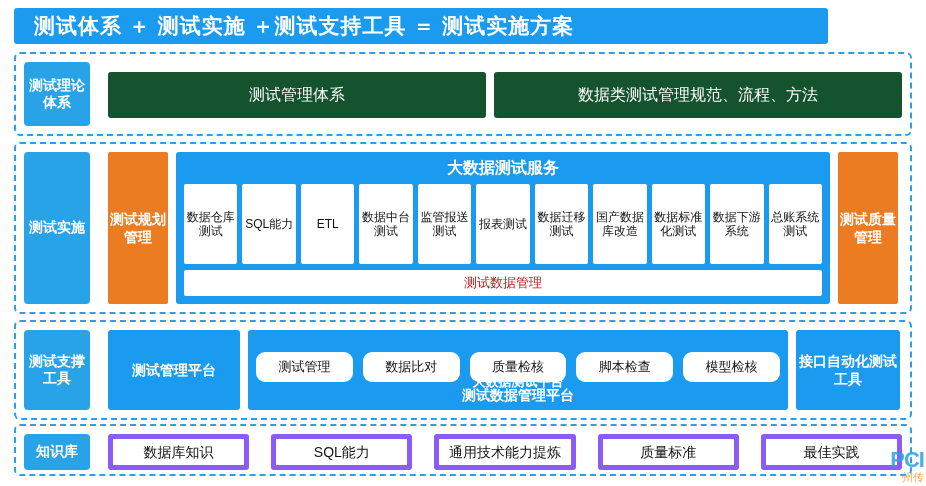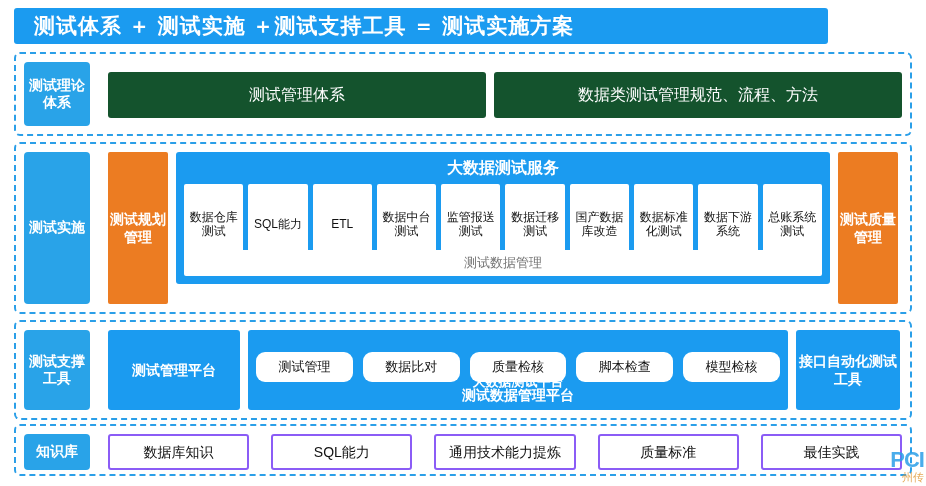--- a/index.html
+++ b/index.html
@@ -104,21 +104,21 @@
     box-sizing: border-box;
   }
   #r2-orange-left { left: 92px; top: 8px; width: 60px; height: 152px; }
   #r2-orange-right { left: 822px; top: 8px; width: 60px; height: 152px; }
 
   #r2-service {
     position: absolute;
     left: 160px;
     top: 8px;
     width: 654px;
-    height: 132px;
+    height: 152px;
     background: #1b9bf0;
     border-radius: 3px;
     box-sizing: border-box;
   }
   #r2-service .service-title {
     color: #fff;
     font-size: 16px;
     font-weight: bold;
     text-align: center;
     padding-top: 6px;
@@ -152,21 +152,21 @@
     left: 8px;
     right: 8px;
     bottom: 8px;
     height: 26px;
     background: #ffffff;
     border-radius: 2px;
     display: flex;
     align-items: center;
     justify-content: center;
     font-size: 13px;
-    color: #737373;
+    color: #b91c1c;
   }
 
   
   #row3 { left: 14px; top: 320px; width: 898px; height: 100px; }
   #row3 .row-label { top: 8px; width: 66px; height: 80px; }
 
   .r3-sidebox {
     position: absolute;
     top: 8px;
     height: 80px;
@@ -241,21 +241,21 @@
     left: 92px;
     top: 8px;
     right: 8px;
     height: 36px;
     display: flex;
     gap: 22px;
   }
   #r4-strip .kb-cell {
     flex: 1;
     background: #ffffff;
-    border: 2px solid #8b5cf6;
+    border: 5px solid #8b5cf6;
     border-radius: 3px;
     font-size: 14px;
     color: #111;
     display: flex;
     align-items: center;
     justify-content: center;
     text-align: center;
     line-height: 1.15;
     box-sizing: border-box;
   }
@@ -304,20 +304,21 @@
     <div class="orange-col" id="r2-orange-left">测试规划管理</div>
 
     <div id="r2-service">
       <div class="service-title">大数据测试服务</div>
       <div class="cell-strip">
         <div class="cell">数据仓库测试</div>
         <div class="cell">SQL能力</div>
         <div class="cell">ETL</div>
         <div class="cell">数据中台测试</div>
         <div class="cell">监管报送测试</div>
+        <div class="cell">报表测试</div>
         <div class="cell">数据迁移测试</div>
         <div class="cell">国产数据库改造</div>
         <div class="cell">数据标准化测试</div>
         <div class="cell">数据下游系统</div>
         <div class="cell">总账系统测试</div>
       </div>
       <div class="data-mgmt">测试数据管理</div>
     </div>
 
     <div class="orange-col" id="r2-orange-right">测试质量管理</div>

